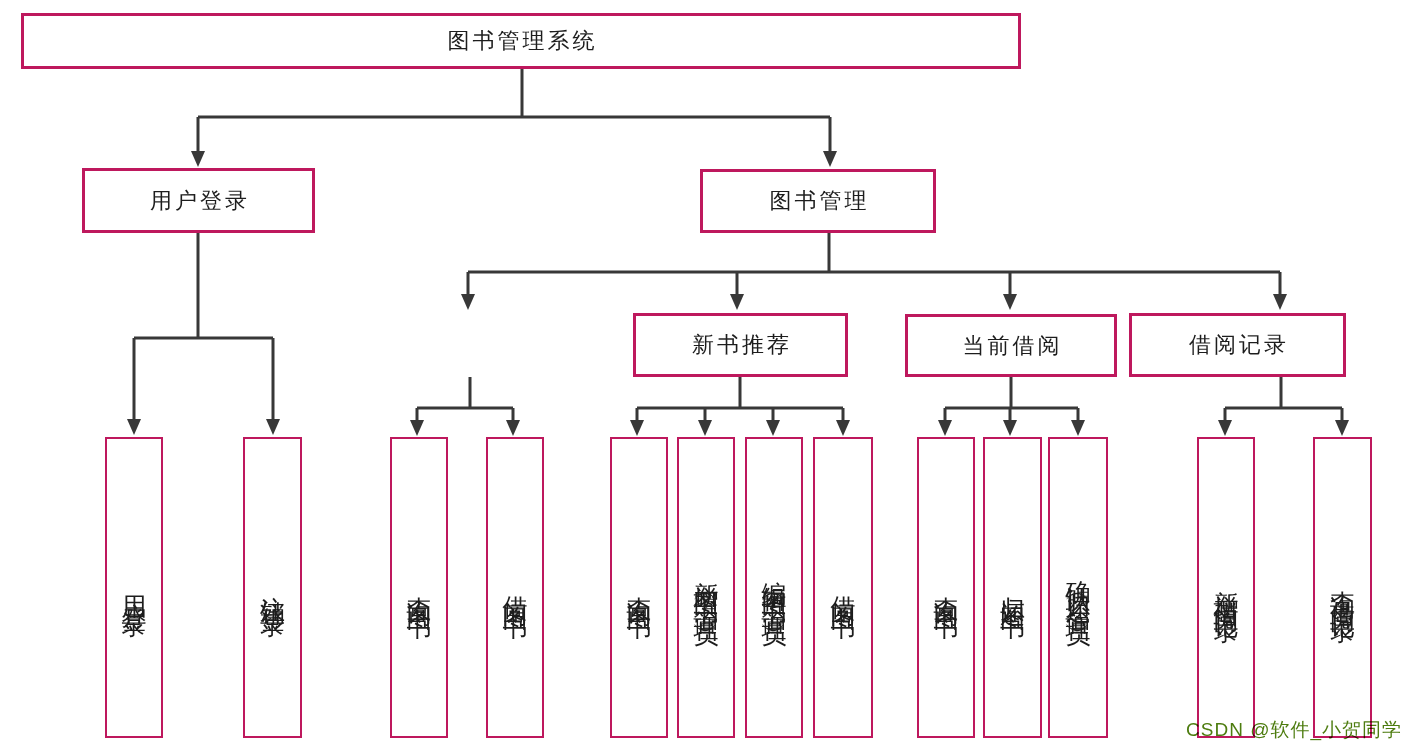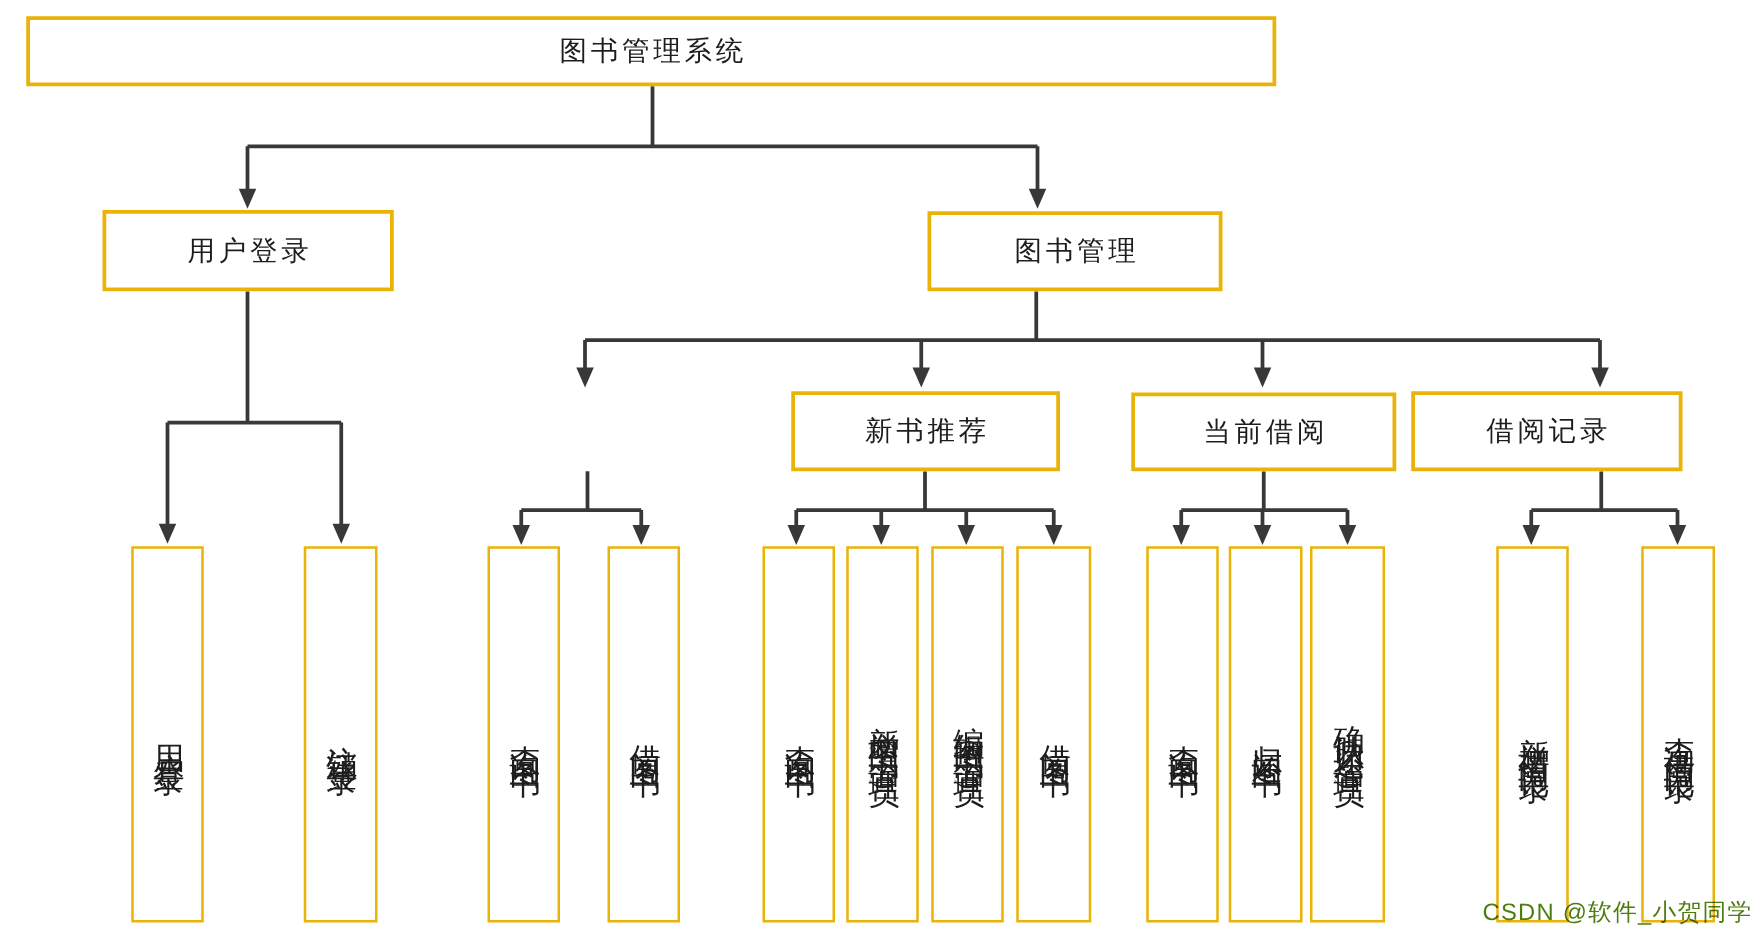--- a/index.html
+++ b/index.html
@@ -16,21 +16,21 @@
     overflow: hidden;
   }
   .connectors {
     position: absolute;
     left: 0; top: 0;
     z-index: 1;
   }
   .node {
     position: absolute;
     background: #ffffff;
-    border: 3px solid #eab308;
+    border: 3px solid #be185d;
     display: flex;
     align-items: center;
     justify-content: center;
     color: #1d1d1d;
     z-index: 2;
   }
   .h {
     font-size: 22px;
     letter-spacing: 3px;
     text-indent: 3px;
@@ -97,21 +97,21 @@
       <polygon points="1003,420 1017,420 1010,436"></polygon>
       <polygon points="1071,420 1085,420 1078,436"></polygon>
       <polygon points="1218,420 1232,420 1225,436"></polygon>
       <polygon points="1335,420 1349,420 1342,436"></polygon>
     </g>
   </svg>
 
   <div class="node h" style="left:21px;top:13px;width:1000px;height:56px">图书管理系统</div>
 
   <div class="node h" style="left:82px;top:168px;width:233px;height:65px">用户登录</div>
-  <div class="node h" style="left:742px;top:169px;width:236px;height:64px">图书管理</div>
+  <div class="node h" style="left:700px;top:169px;width:236px;height:64px">图书管理</div>
 
   <div class="node h" style="left:633px;top:313px;width:215px;height:64px">新书推荐</div>
   <div class="node h" style="left:905px;top:314px;width:212px;height:63px">当前借阅</div>
   <div class="node h" style="left:1129px;top:313px;width:217px;height:64px">借阅记录</div>
 
   <div class="node v" style="left:105px;top:437px;width:58px;height:301px">用户登录</div>
   <div class="node v" style="left:243px;top:437px;width:59px;height:301px">注销登录</div>
 
   <div class="node v" style="left:390px;top:437px;width:58px;height:301px">查询图书</div>
   <div class="node v" style="left:486px;top:437px;width:58px;height:301px">借阅图书</div>

